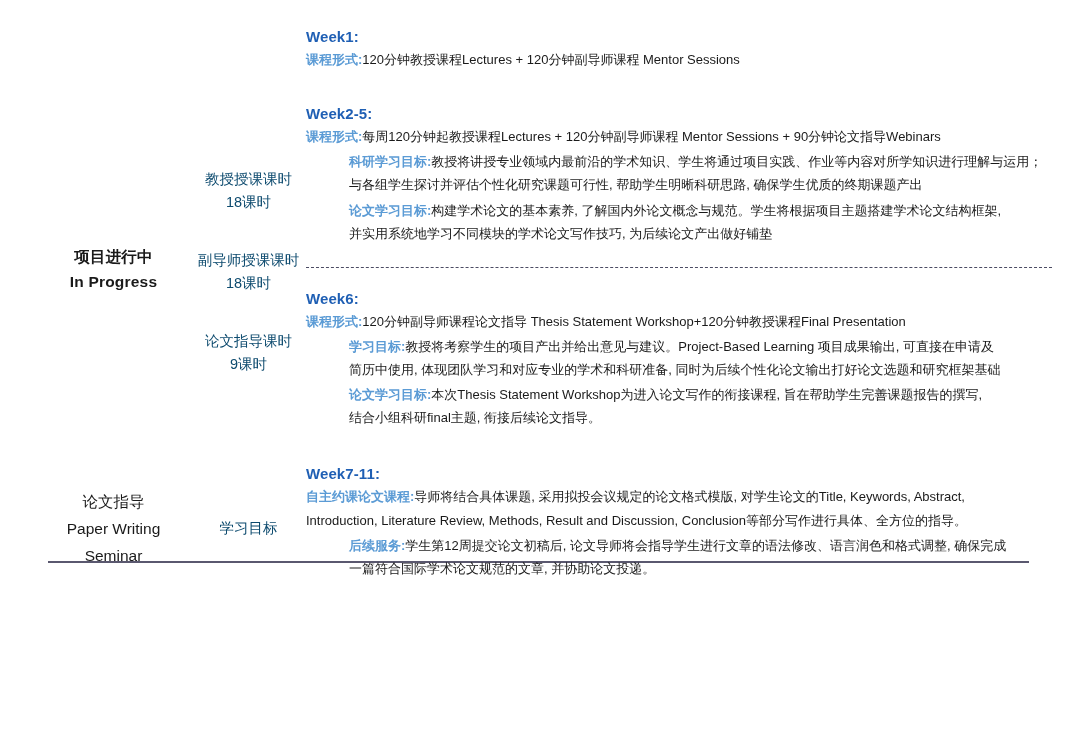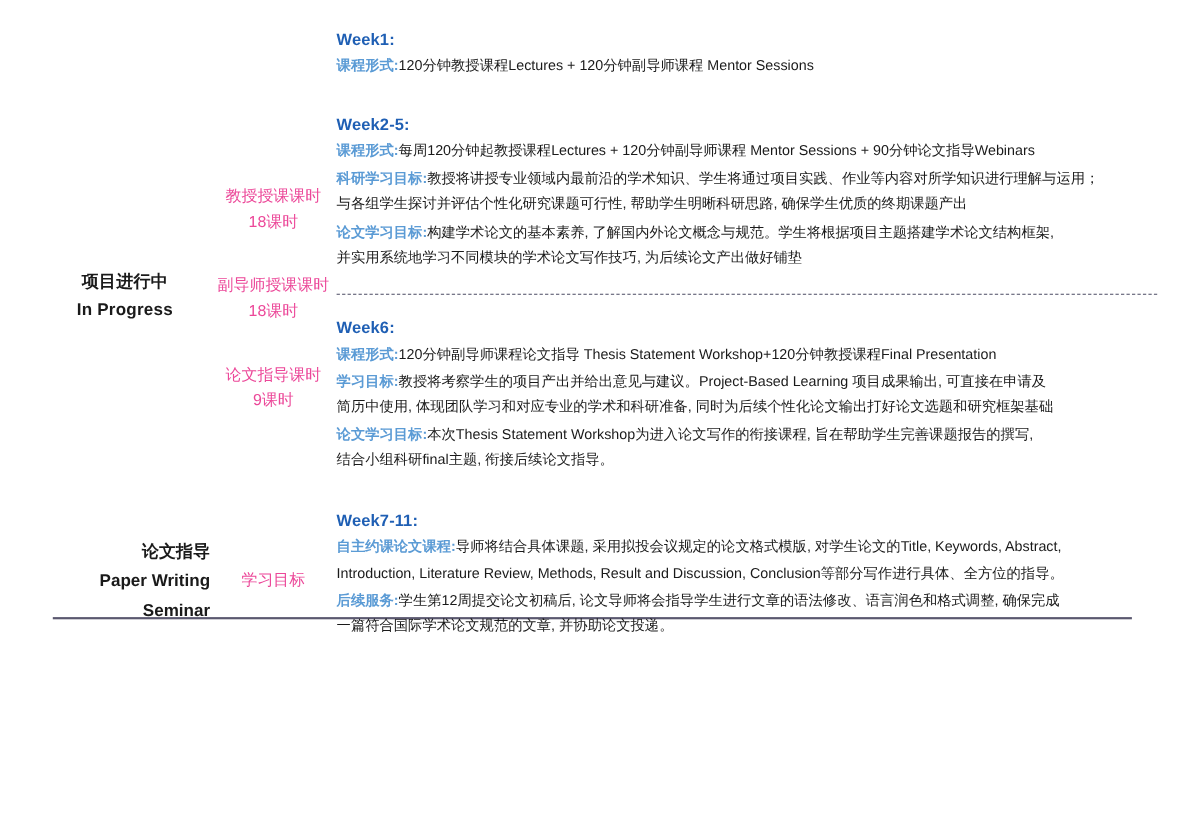--- a/index.html
+++ b/index.html
@@ -56,21 +56,21 @@
     padding-top: 28px;
   }
 
   .hours-stack {
     position: relative;
   }
   .hours-block {
     text-align: center;
     font-size: 14.5px;
     line-height: 1.62;
-    color: #ec4899;
+    color: #0c4a6e;
     white-space: nowrap;
   }
   .hours-block + .hours-block {
     margin-top: 34px;
   }
 
   .stage-label {
     font-weight: bold;
     font-size: 15.5px;
     line-height: 1.62;
@@ -92,20 +92,21 @@
     line-height: 1.78;
     color: #1a1a1a;
     text-indent: 0;
   }
   .lbl {
     color: #5b9bd5;
     font-weight: bold;
   }
   .blk + .blk {
     margin-top: 2px;
+    margin-left: 43px;
   }
 
   .group + .group {
     margin-top: 0;
   }
 
   
   .dash-divider {
     height: 0;
     border-top: 1px dashed #4b4b63;
@@ -118,24 +119,24 @@
     width: 981px;
     height: 2px;
     background: #5a586f;
   }
 
   
   .section-paper {
     position: relative;
   }
   .stage-label-multi {
-    font-weight: bold;
+    font-weight: normal;
     font-size: 15.5px;
     line-height: 1.72;
-    text-align: right;
+    text-align: center;
   }
 </style>
 </head>
 <body>
 
 <div class="page">
 
   <div class="row section-inprogress">
 
     <div class="col-stage" style="padding-top:216px;">

